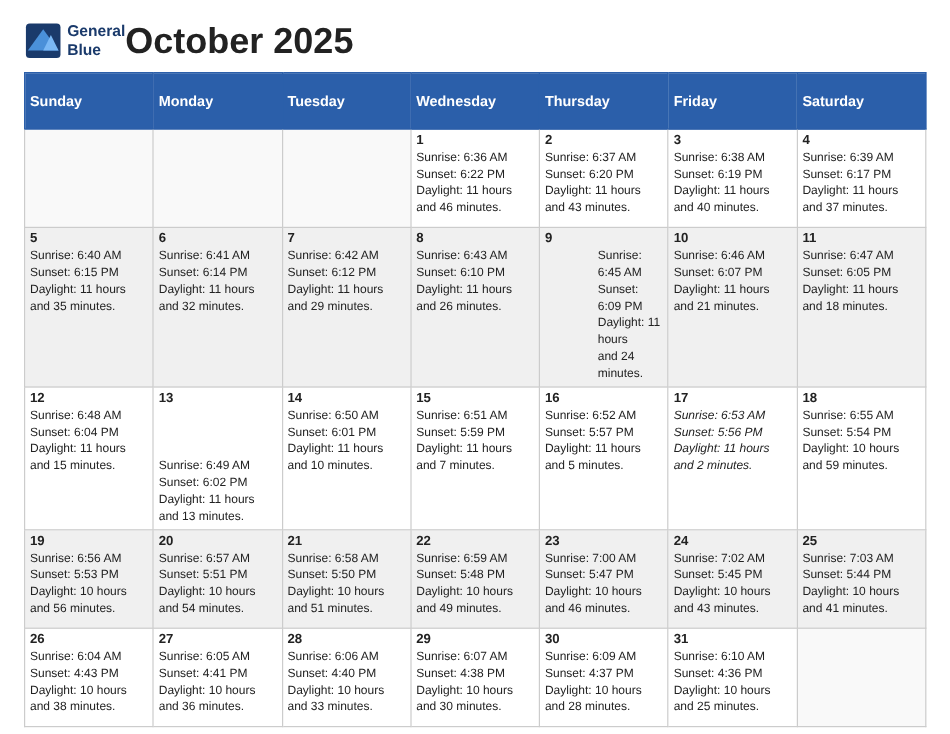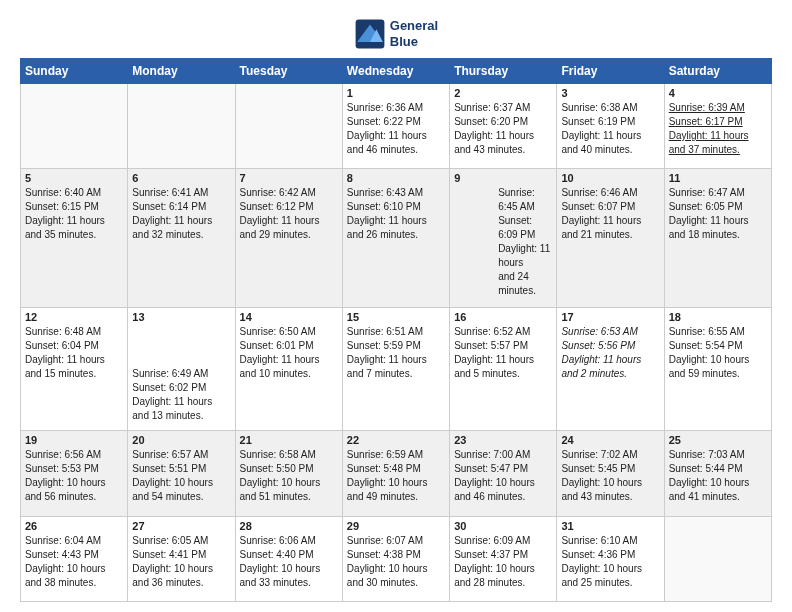--- a/index.html
+++ b/index.html
@@ -12,21 +12,21 @@
     }
     .page {
       width: 792px;
       height: 612px;
       padding: 18px 20px 10px 20px;
       display: flex;
       flex-direction: column;
     }
     .header {
       display: flex;
-      justify-content: center;
+      justify-content: flex-start;
       align-items: flex-start;
       margin-bottom: 8px;
     }
     .logo {
       display: flex;
       align-items: center;
       gap: 4px;
     }
     .logo-text {
       font-size: 13px;
@@ -55,21 +55,21 @@
       border: 1px solid #ccc;
       border-collapse: collapse;
       width: 100%;
       table-layout: fixed;
     }
     .calendar th {
       background: #2b5faa;
       color: #fff;
       font-size: 12px;
       font-weight: bold;
-      padding: 5px 4px;
+      padding: 16px 4px;
       text-align: left;
       border: 1px solid #2b5faa;
     }
     .calendar td {
       border: 1px solid #ccc;
       vertical-align: top;
       padding: 3px 4px;
       font-size: 9.5px;
       color: #222;
       height: 82px;
@@ -102,20 +102,21 @@
         <rect x="2" y="2" width="36" height="36" rx="4" fill="#1a3a6b"></rect>
         <polygon points="20,8 36,30 4,30" fill="#4a90d9"></polygon>
         <polygon points="28,14 36,30 20,30" fill="#7ab8f5"></polygon>
       </svg>
       <div class="logo-text">
         <div>General</div>
         <div>Blue</div>
       </div>
     </div>
     <div class="title-block">
+      <div class="month-title">October 2025</div>
     </div>
   </div>
 
   <table class="calendar">
     <thead>
       <tr id="weekday-header">
           <th>Sunday</th>
           <th>Monday</th>
           <th>Tuesday</th>
           <th>Wednesday</th>
@@ -145,21 +146,21 @@
           </td>
           <td>
             <div class="day-num">3</div>
             <div class="day-info" style="white-space: pre-line;">Sunrise: 6:38 AM
 Sunset: 6:19 PM
 Daylight: 11 hours
 and 40 minutes.</div>
           </td>
           <td>
             <div class="day-num">4</div>
-            <div class="day-info" style="white-space: pre-line; text-decoration: underline;">Sunrise: 6:39 AM
+            <div class="day-info" style="white-space: pre-line;">Sunrise: 6:39 AM
 Sunset: 6:17 PM
 Daylight: 11 hours
 and 37 minutes.</div>
           </td>
         </tr>
         <tr class="row-shade">
           <td>
             <div class="day-num">5</div>
             <div class="day-info" style="white-space: pre-line;">Sunrise: 6:40 AM
 Sunset: 6:15 PM

